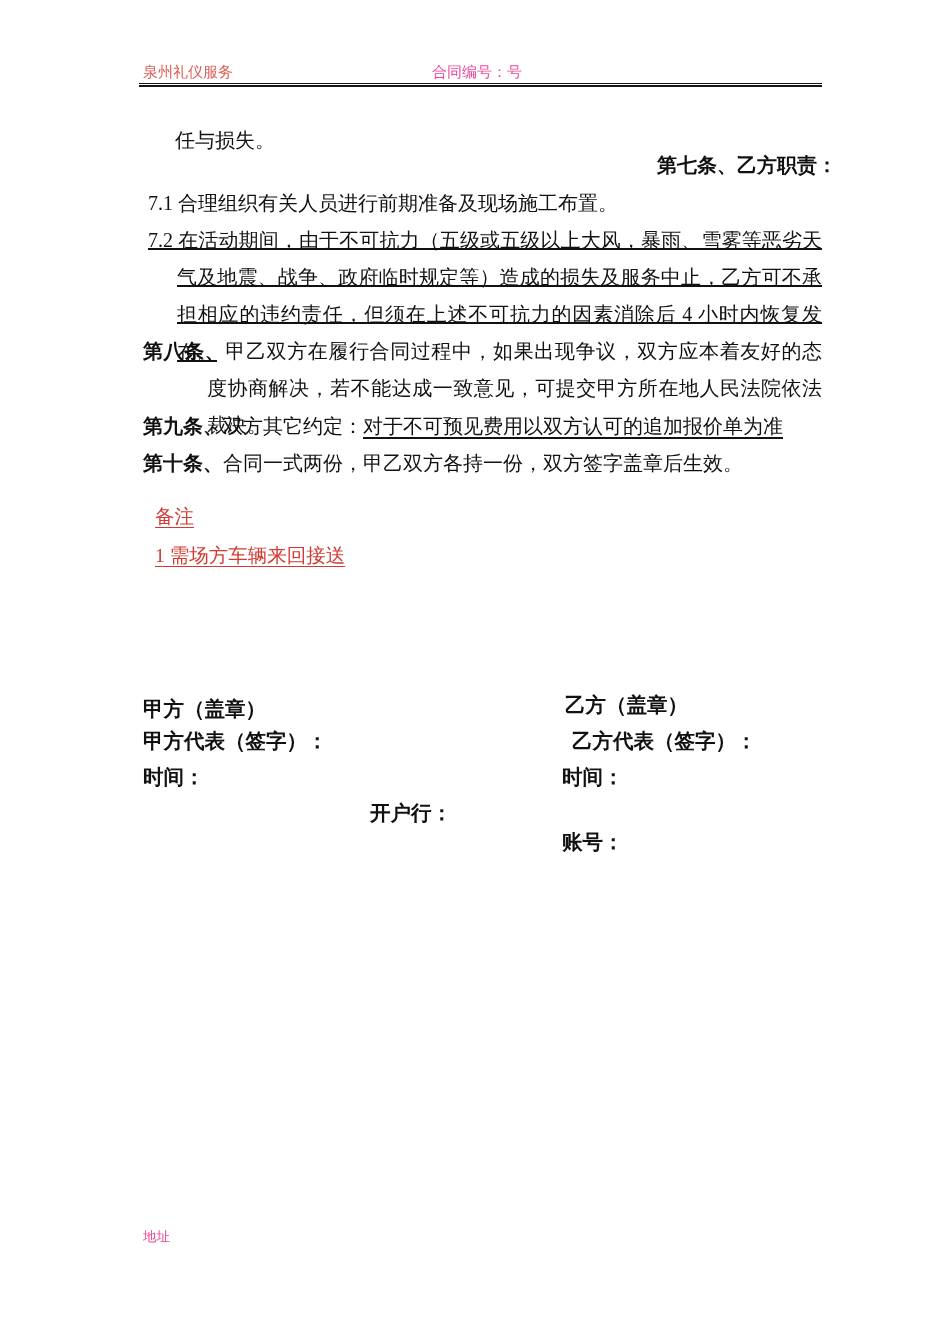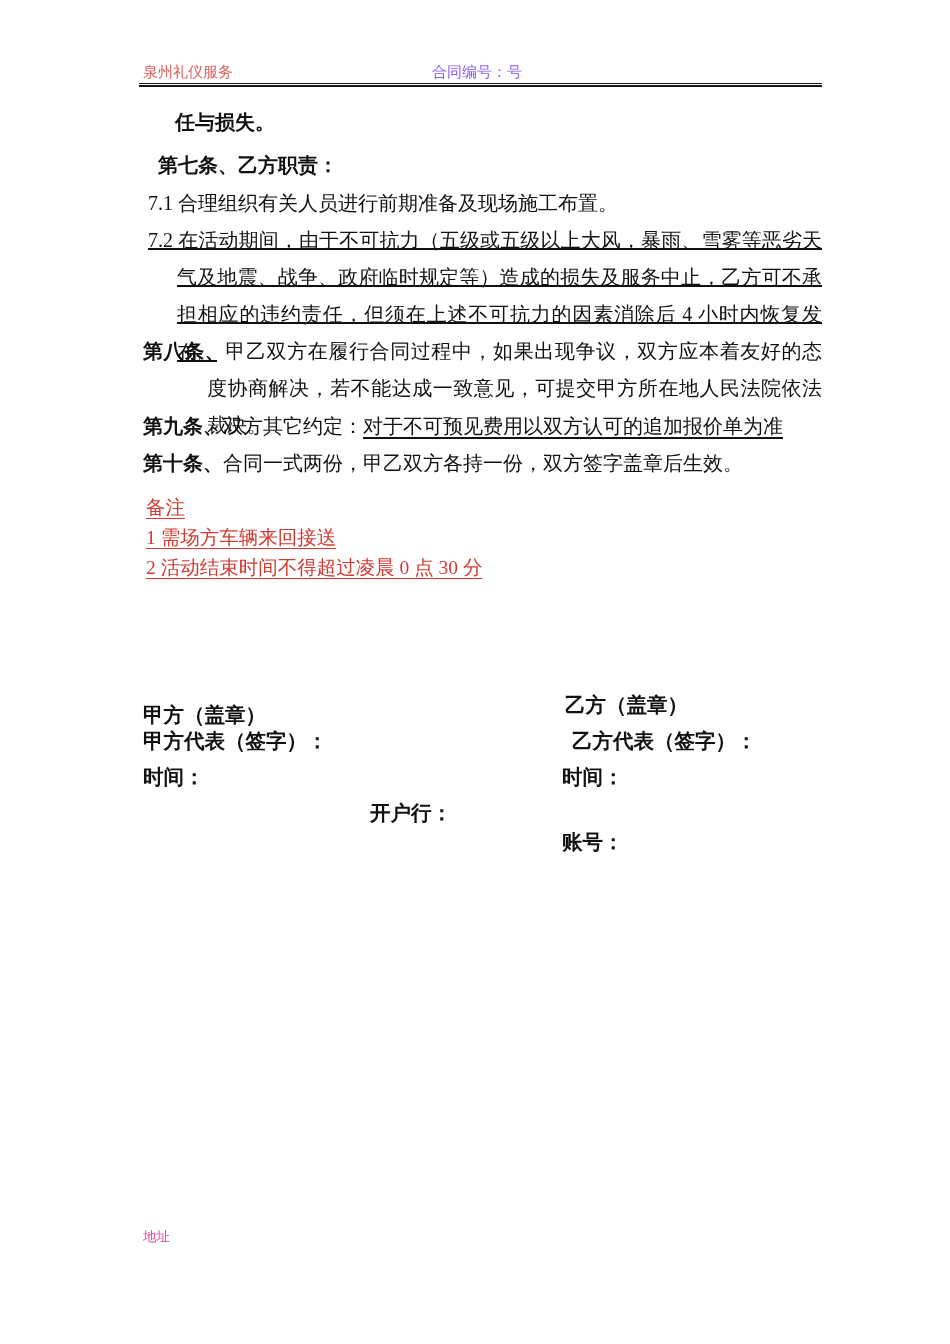--- a/index.html
+++ b/index.html
@@ -12,52 +12,52 @@
     color: #111111;
     overflow: hidden;
   }
   
   .hdr {
     position: absolute;
     left: 143px; top: 60px; width: 679px; height: 24px;
     font-size: 15px; line-height: 24px;
   }
   .hdr .brand { position: absolute; left: 0; color: #dc6059; }
-  .hdr .cno   { position: absolute; left: 289px; color: #8b5cf6; }
+  .hdr .cno   { position: absolute; left: 289px; color: #ec4899; }
   .hdr-rule {
     position: absolute;
     left: 139px; top: 83px; width: 683px; height: 1px;
     border-top: 1px solid #161616;
     border-bottom: 2px solid #161616;
   }
   
   .doc { position: absolute; left: 143px; top: 0; width: 679px; }
   .doc p { position: absolute; margin: 0; font-size: 20px; line-height: 37.2px; width: 679px; }
   .bold { font-weight: bold; }
   .just { text-align: justify; }
-  .p-cont   { top: 104px; margin-left: 32px !important; width: 640px !important; font-weight: bold; }
-  .p-c7t    { top: 147px; margin-left: 15px !important; }
+  .p-cont   { top: 122px; margin-left: 32px !important; width: 640px !important; }
+  .p-c7t    { top: 147px; margin-left: 15px !important; text-align: right; }
   .p-c71    { top: 185px; margin-left: 5px  !important; }
   .p-c72    { top: 222px; margin-left: 5px !important; width: 674px !important;
               padding-left: 29px; text-indent: -29px; box-sizing: border-box; text-decoration: underline; }
   .p-c8     { top: 333px; padding-left: 64px; text-indent: -64px; box-sizing: border-box; }
   .p-c9     { top: 408px; padding-left: 64px; text-indent: -64px; box-sizing: border-box; }
   .p-c10    { top: 445px; padding-left: 64px; text-indent: -64px; box-sizing: border-box; }
   .u-black  { text-decoration: underline; text-underline-offset: 4px; }
   
   .notes { position: absolute; left: 143px; top: 491px; width: 679px; color: #d13b32; }
   .notes p {
-    margin: 3px; font-size: 19.5px; line-height: 27px;
+    margin: 12px; font-size: 19.5px; line-height: 27px;
     text-decoration: underline; text-underline-offset: 4px;
   }
   
   .sig { position: absolute; left: 143px; top: 690px; width: 700px; height: 180px;
          font-weight: bold; font-size: 20.5px; }
   .sig span { position: absolute; white-space: nowrap; line-height: 24px; }
-  .s-a-seal { left: 0;    top: 13px;  }
+  .s-a-seal { left: 0;    top: 7px;  }
   .s-b-seal { left: 422px; top: 3px; }
   .s-a-sign { left: 0;    top: 39px; }
   .s-b-sign { left: 429px; top: 39px; }
   .s-a-time { left: 0;    top: 75px; }
   .s-b-time { left: 419px; top: 75px; }
   .s-bank   { left: 227px; top: 111px; }
   .s-acct   { left: 419px; top: 140px; }
   
   .ftr { position: absolute; left: 143px; top: 1228px; font-size: 13.5px; color: #ec4899; }
 </style>
@@ -78,21 +78,20 @@
     <p class="p-c71">7.1 合理组织有关人员进行前期准备及现场施工布置。</p>
     <p class="p-c72 just">7.2 在活动期间，由于不可抗力（五级或五级以上大风，暴雨、雪雾等恶劣天气及地震、战争、政府临时规定等）造成的损失及服务中止，乙方可不承担相应的违约责任，但须在上述不可抗力的因素消除后 4 小时内恢复发布。</p>
     <p class="p-c8 just"><span class="bold">第八条、</span><span>甲乙双方在履行合同过程中，如果出现争议，双方应本着友好的态度协商解决，若不能达成一致意见，可提交甲方所在地人民法院依法裁决。</span></p>
     <p class="p-c9"><span class="bold">第九条、</span><span>双方其它约定：</span><span class="u-black">对于不可预见费用以双方认可的追加报价单为准</span></p>
     <p class="p-c10"><span class="bold">第十条、</span><span>合同一式两份，甲乙双方各持一份，双方签字盖章后生效。</span></p>
   </div>
 
   <div class="notes">
     <p>备注</p>
     <p>1 需场方车辆来回接送</p>
-    <p>2 活动结束时间不得超过凌晨 0 点 30 分</p>
   </div>
 
   <div class="sig">
     <span class="s-a-seal">甲方（盖章）</span>
     <span class="s-b-seal">乙方（盖章）</span>
     <span class="s-a-sign">甲方代表（签字）：</span>
     <span class="s-b-sign">乙方代表（签字）：</span>
     <span class="s-a-time">时间：</span>
     <span class="s-b-time">时间：</span>
     <span class="s-bank">开户行：</span>

